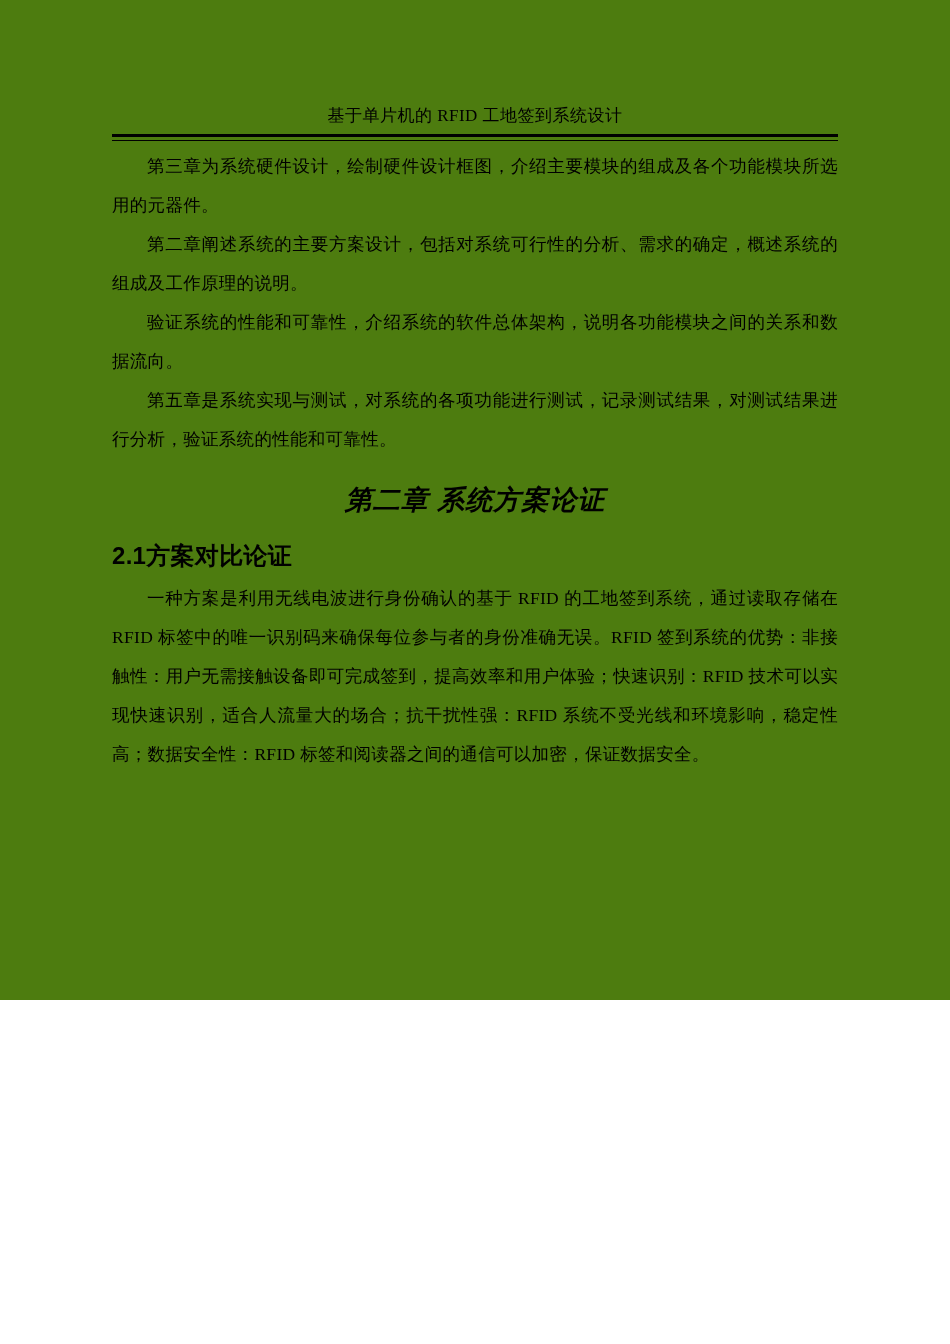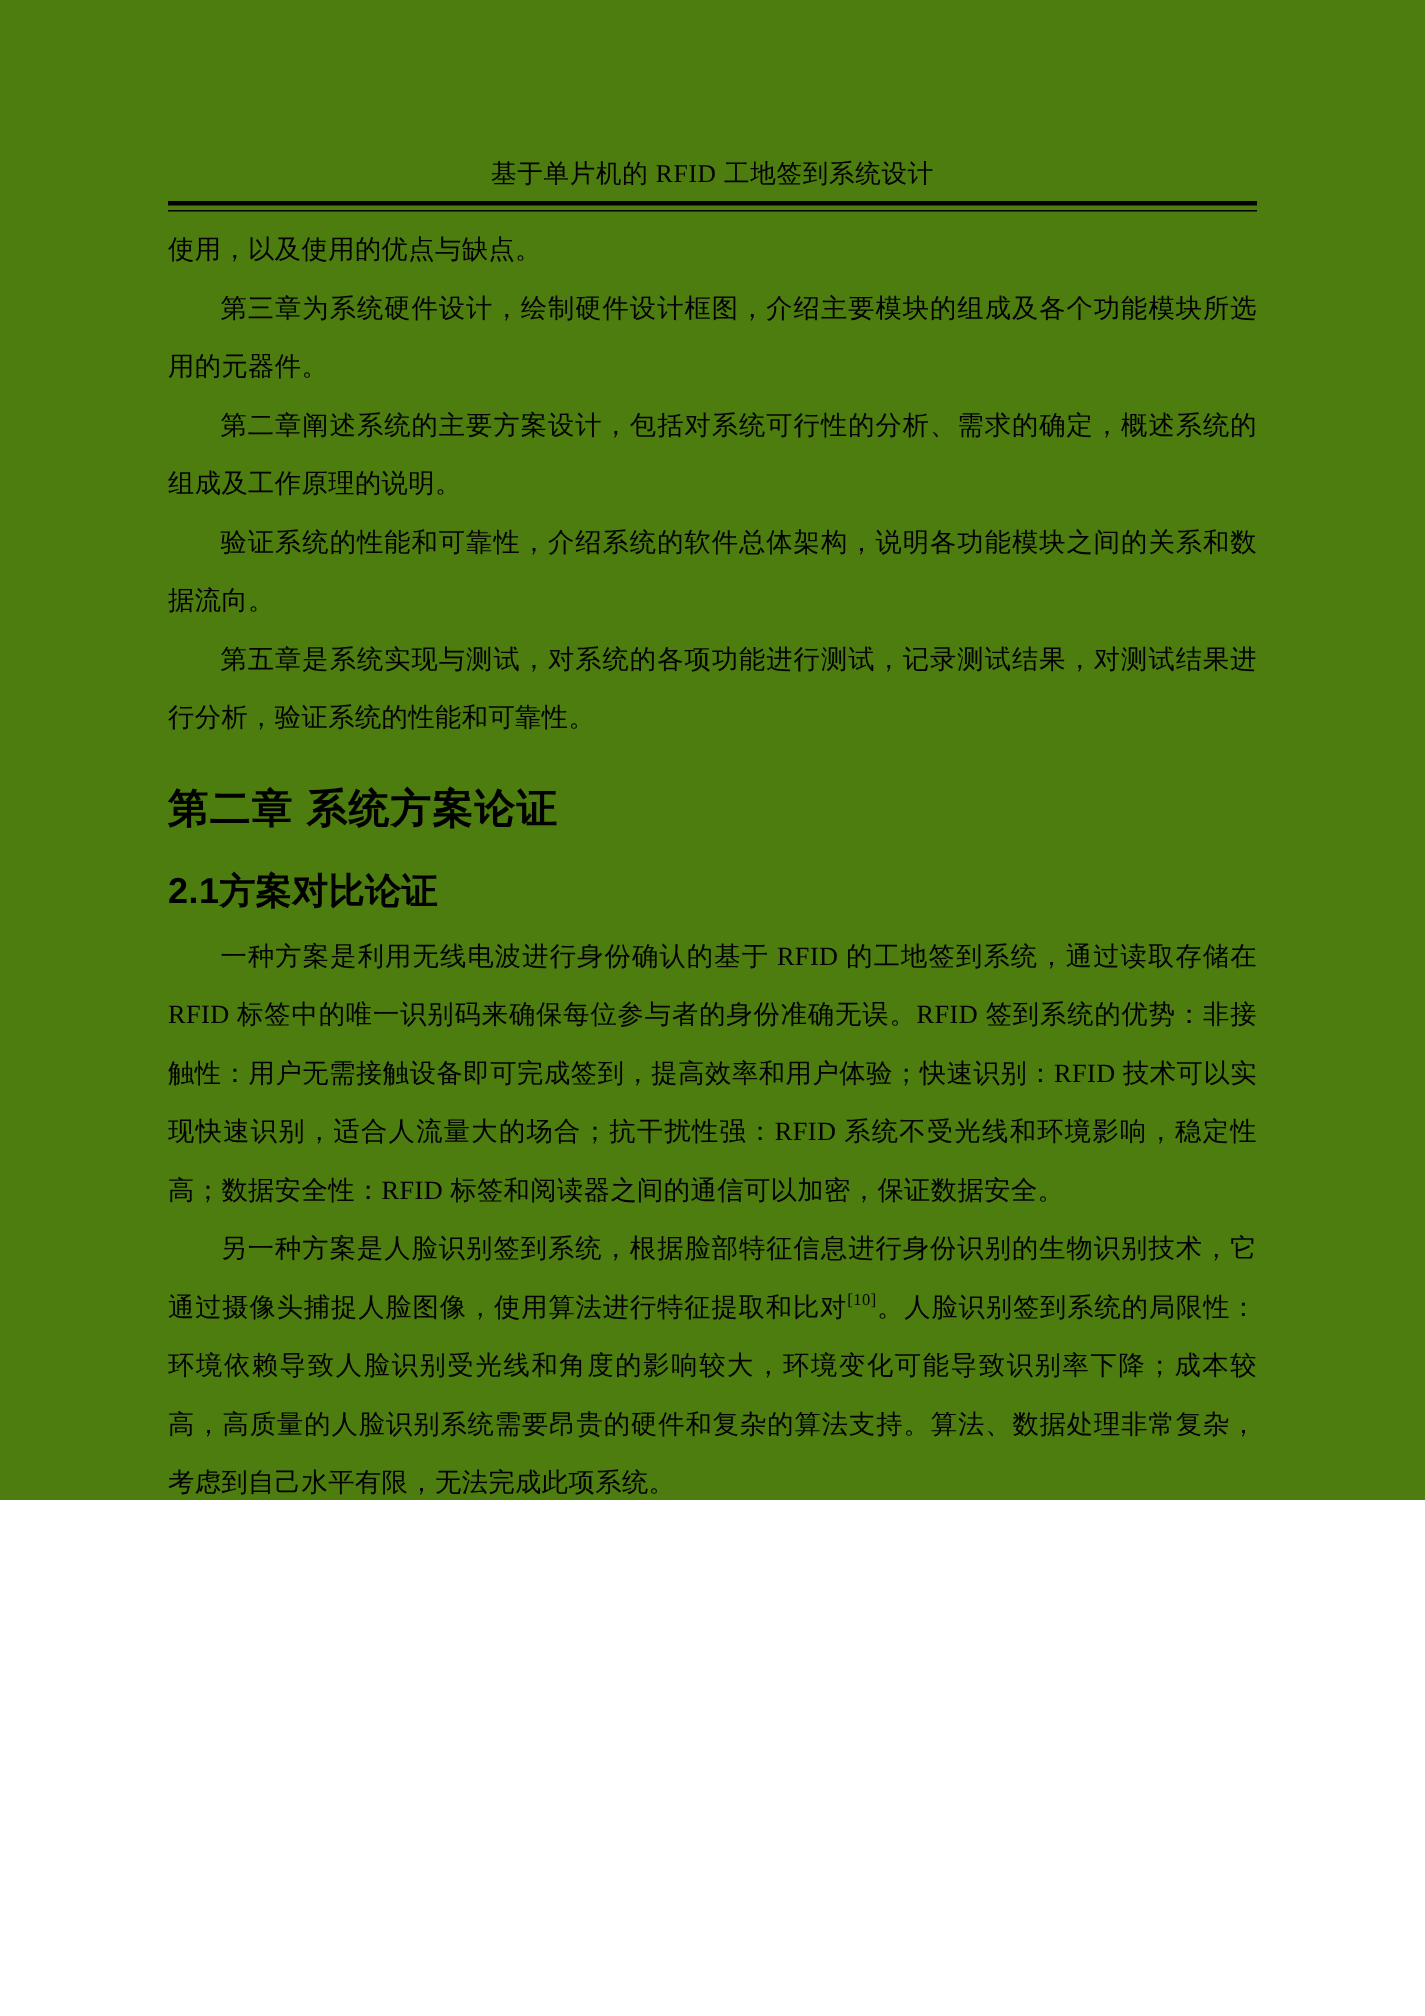--- a/index.html
+++ b/index.html
@@ -38,26 +38,28 @@
     text-align: justify;
     letter-spacing: 0.3px;
   }
   .content p {
     margin: 0;
   }
   p.indent {
     text-indent: 2em;
   }
   .chapter-title {
+    text-align: center;
     font-family: "Liberation Sans", "DejaVu Sans", sans-serif;
     font-weight: bold;
     font-size: 27px;
     line-height: 46px;
     margin: 18px 0 12px 0;
     letter-spacing: 1px;
+    font-style: italic;
   }
   .section-title {
     font-family: "Liberation Sans", "DejaVu Sans", sans-serif;
     font-weight: bold;
     font-size: 24px;
     line-height: 42px;
     margin: 2px 0 2px 0;
   }
   sup.ref {
     font-size: 11px;
@@ -78,37 +80,35 @@
 
 <div class="page">
 
   <div class="header">
     <div class="header-title">基于单片机的 RFID 工地签到系统设计</div>
     <div class="header-rule"></div>
   </div>
 
   <div class="content">
 
-    <p>使用，以及使用的优点与缺点。</p>
 
     <p class="indent">第三章为系统硬件设计，绘制硬件设计框图，介绍主要模块的组成及各个功能模块所选用的元器件。</p>
 
     <p class="indent">第二章阐述系统的主要方案设计，包括对系统可行性的分析、需求的确定，概述系统的组成及工作原理的说明。</p>
 
     <p class="indent">验证系统的性能和可靠性，介绍系统的软件总体架构，说明各功能模块之间的关系和数据流向。</p>
 
     <p class="indent">第五章是系统实现与测试，对系统的各项功能进行测试，记录测试结果，对测试结果进行分析，验证系统的性能和可靠性。</p>
 
 
     <h1 class="chapter-title">第二章 系统方案论证</h1>
 
     <h2 class="section-title">2.1方案对比论证</h2>
 
     <p class="indent">一种方案是利用无线电波进行身份确认的基于 RFID 的工地签到系统，通过读取存储在 RFID 标签中的唯一识别码来确保每位参与者的身份准确无误。RFID 签到系统的优势：非接触性：用户无需接触设备即可完成签到，提高效率和用户体验；快速识别：RFID 技术可以实现快速识别，适合人流量大的场合；抗干扰性强：RFID 系统不受光线和环境影响，稳定性高；数据安全性：RFID 标签和阅读器之间的通信可以加密，保证数据安全。</p>
 
-    <p class="indent"><span>另一种方案是人脸识别签到系统，根据脸部特征信息进行身份识别的生物识别技术，它通过摄像头捕捉人脸图像，使用算法进行特征提取和比对</span><sup class="ref">[10]</sup><span>。人脸识别签到系统的局限性：环境依赖导致人脸识别受光线和角度的影响较大，环境变化可能导致识别率下降；成本较高，高质量的人脸识别系统需要昂贵的硬件和复杂的算法支持。算法、数据处理非常复杂，考虑到自己水平有限，无法完成此项系统。</span></p>
 
 
   </div>
 
   <div class="page-number">4</div>
 
 </div>
 
 </body></html>

